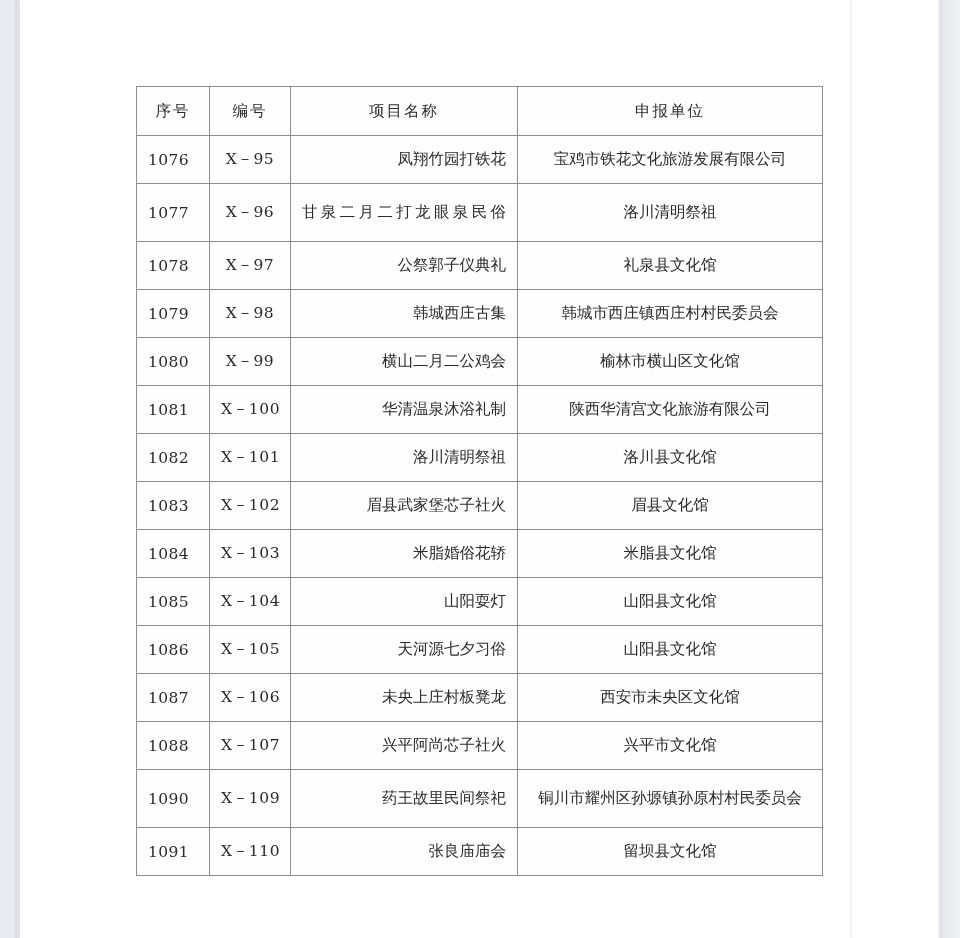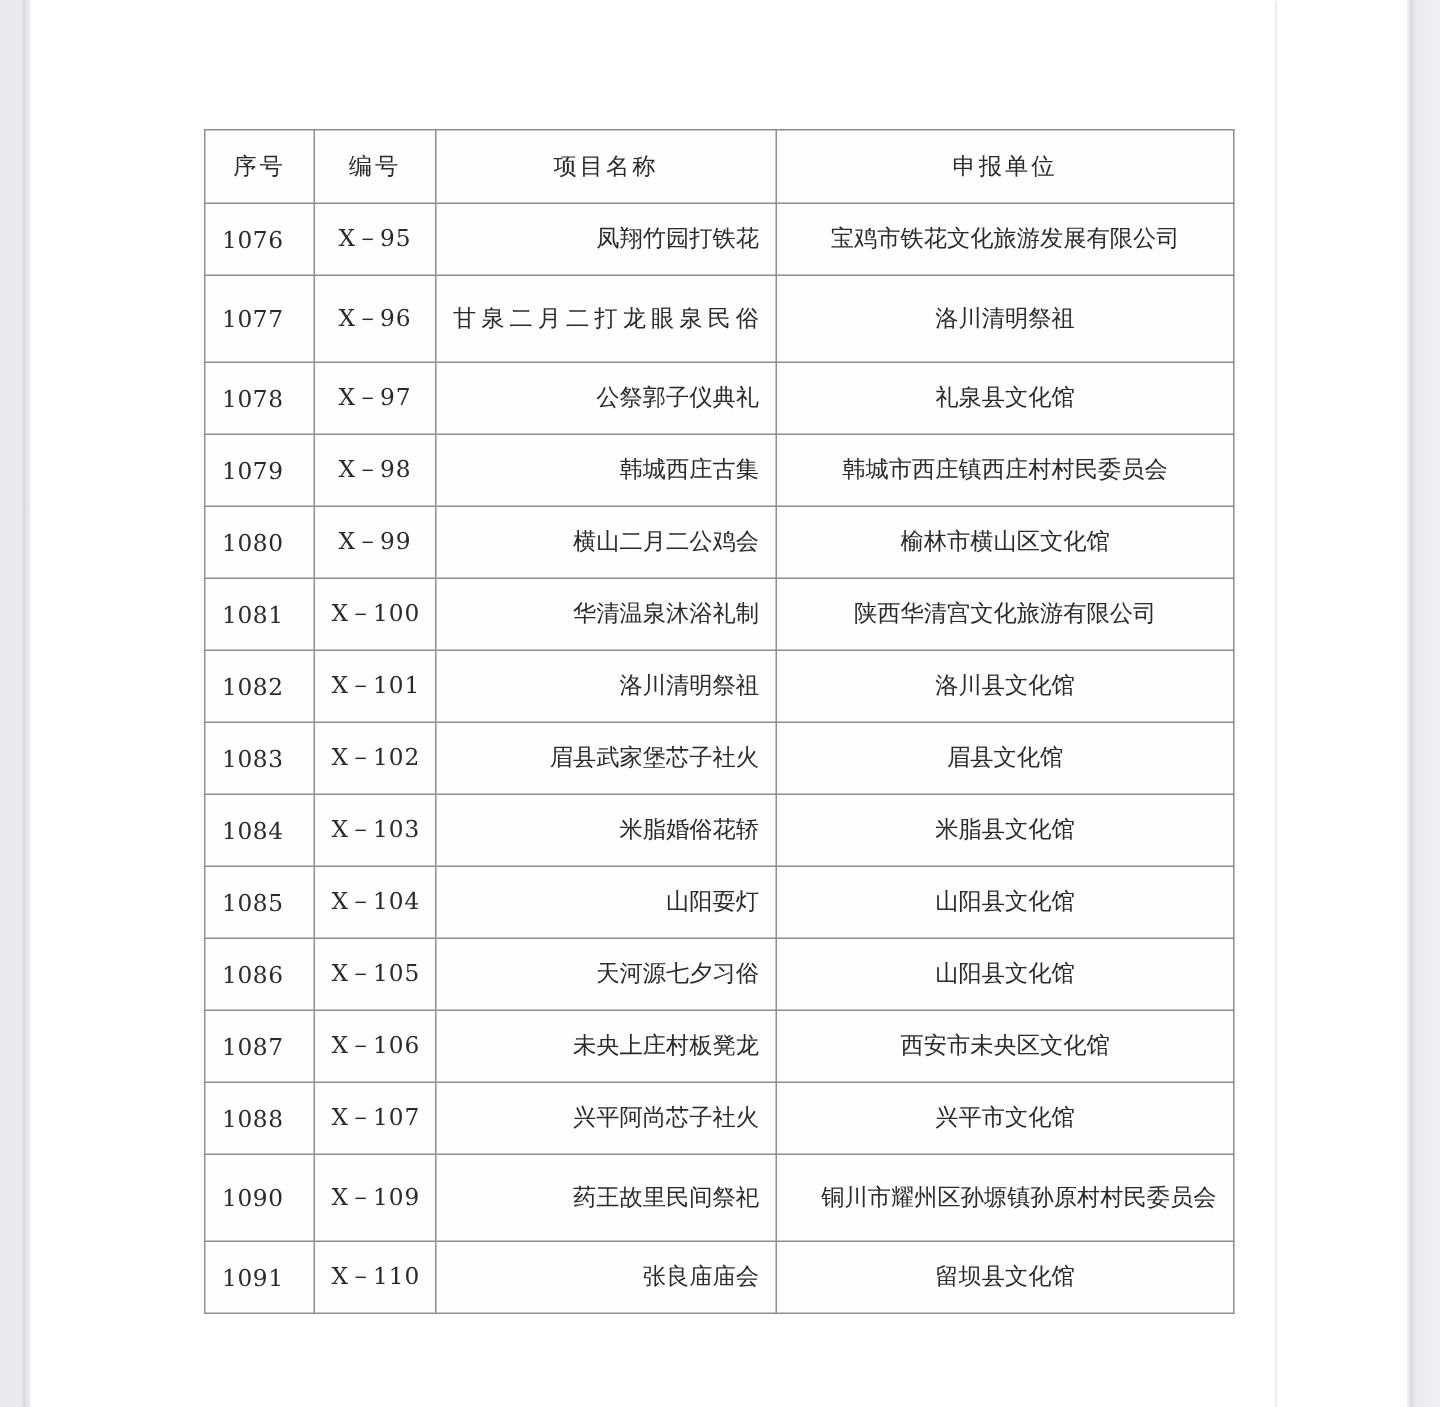--- a/index.html
+++ b/index.html
@@ -115,21 +115,21 @@
     text-align: justify;
     text-align-last: justify;
   }
   td.unit {
     text-align: center;
     font-size: 15.5px;
     color: #242424;
     line-height: 1.45;
   }
   td.unit.wrap2 {
-    text-align: right;
+    text-align: center;
     line-height: 1.35;
   }
 
   
   .page {
     filter: saturate(0.98);
   }
 </style>
 </head>
 <body>

